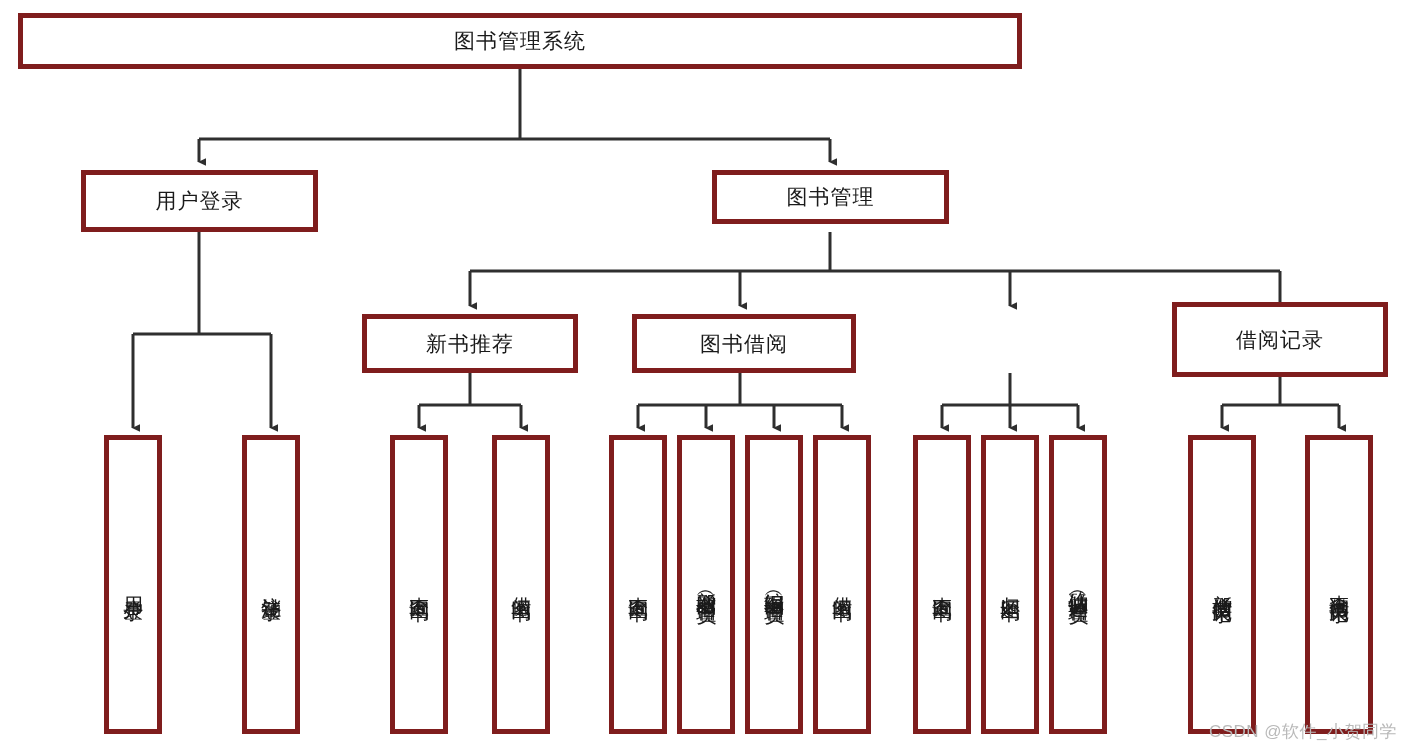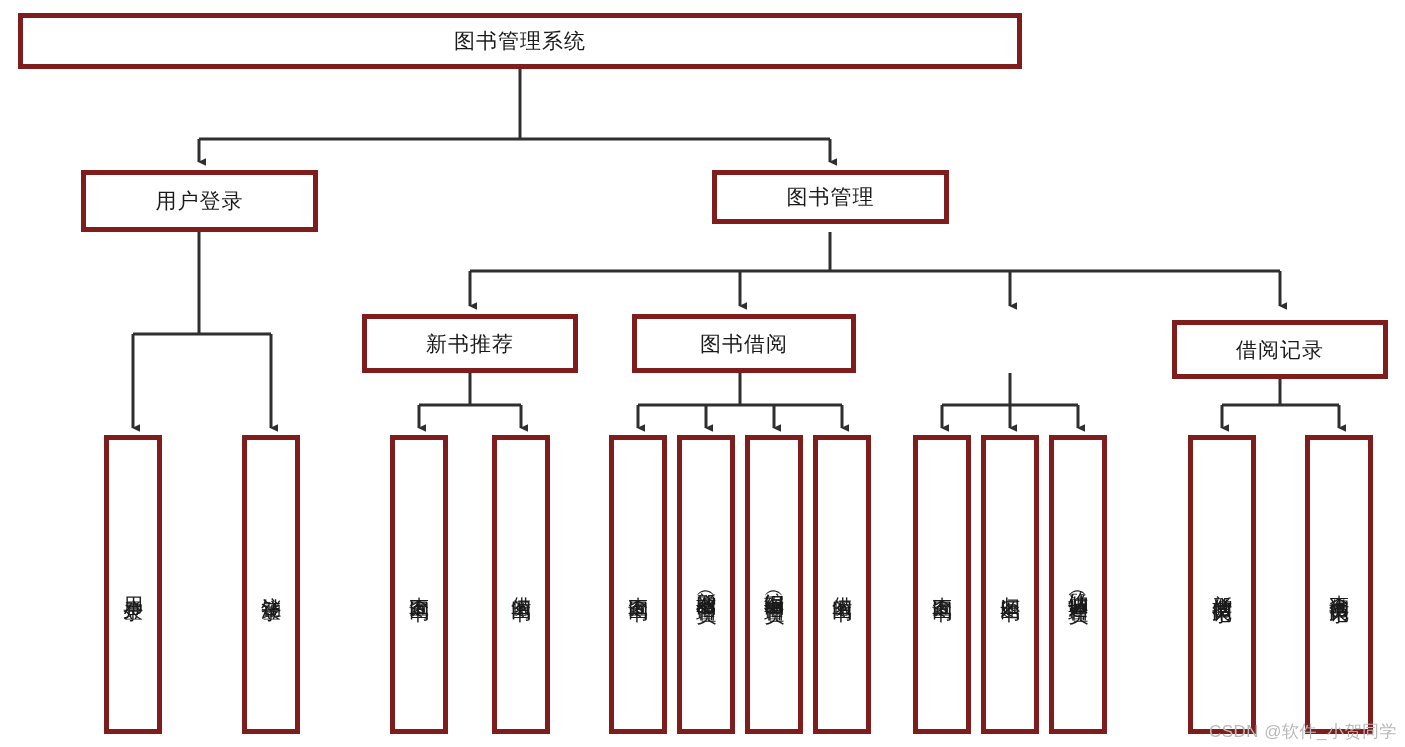--- a/index.html
+++ b/index.html
@@ -113,21 +113,21 @@
     </g>
   </svg>
 
   <div class="node horiz" style="left:18px; top:13px; width:1004px; height:56px;">图书管理系统</div>
 
   <div class="node horiz" style="left:81px; top:170px; width:237px; height:62px;">用户登录</div>
   <div class="node horiz" style="left:712px; top:170px; width:237px; height:54px;">图书管理</div>
 
   <div class="node horiz" style="left:362px; top:314px; width:216px; height:59px;">新书推荐</div>
   <div class="node horiz" style="left:632px; top:314px; width:224px; height:59px;">图书借阅</div>
-  <div class="node horiz" style="left:1172px; top:320px; width:216px; height:59px;">借阅记录</div>
+  <div class="node horiz" style="left:1172px; top:302px; width:216px; height:75px;">借阅记录</div>
 
   <div class="node vert" style="left:104px; top:435px; width:58px; height:299px;">用户登录</div>
   <div class="node vert" style="left:242px; top:435px; width:58px; height:299px;">注销登录</div>
 
   <div class="node vert" style="left:390px; top:435px; width:58px; height:299px;">查询图书</div>
   <div class="node vert" style="left:492px; top:435px; width:58px; height:299px;">借阅图书</div>
 
   <div class="node vert" style="left:609px; top:435px; width:58px; height:299px;">查询图书</div>
   <div class="node vert" style="left:677px; top:435px; width:58px; height:299px;">新增图书（管理员）</div>
   <div class="node vert" style="left:745px; top:435px; width:58px; height:299px;">编辑图书（管理员）</div>

